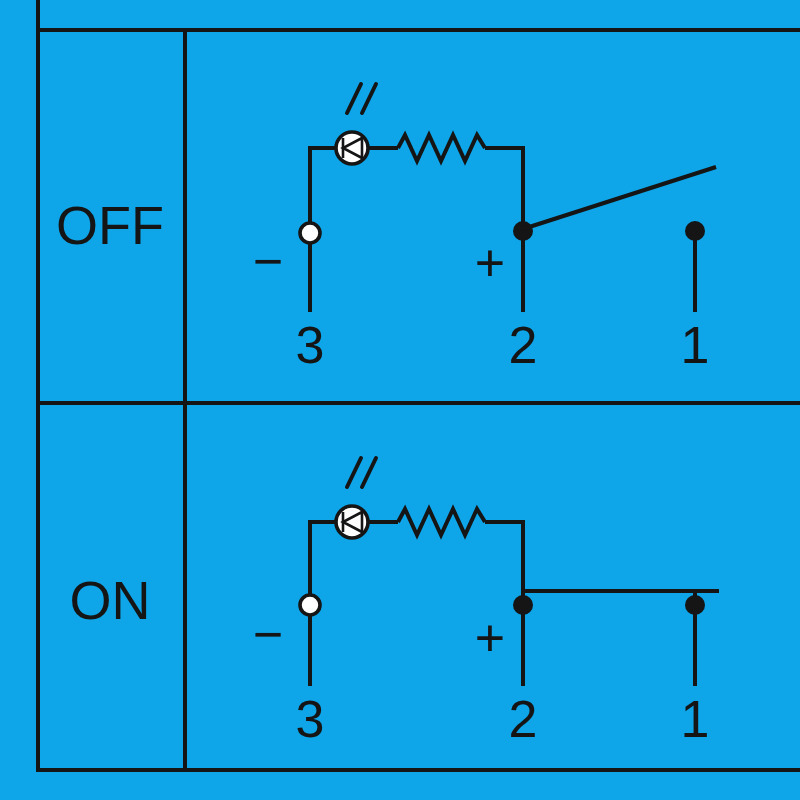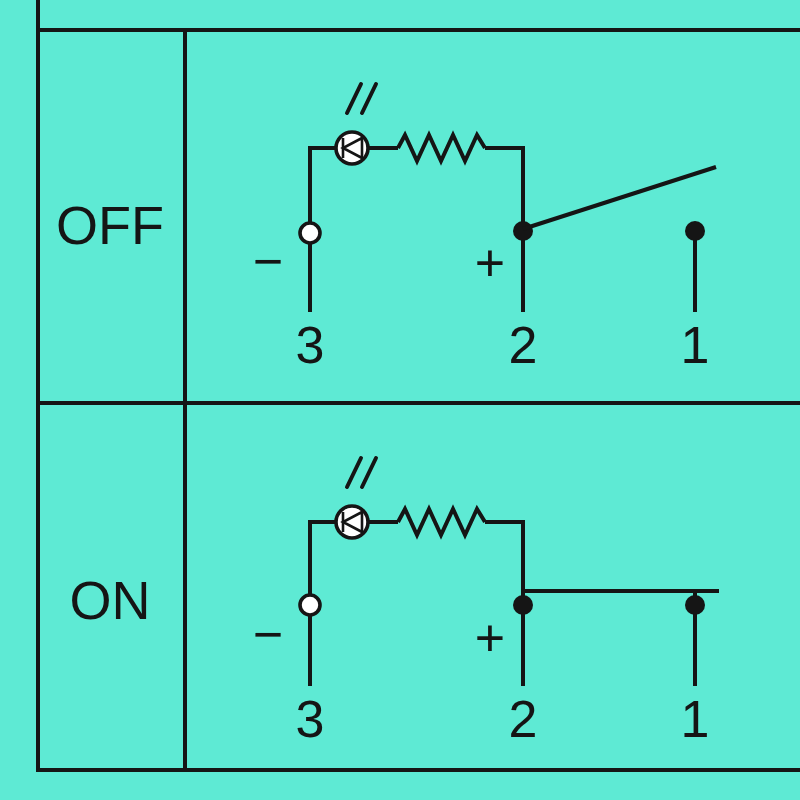--- a/index.html
+++ b/index.html
@@ -4,21 +4,21 @@
 <style>
   html, body {
     margin: 0;
     padding: 0;
     background: #ffffff;
   }
   .stage {
     position: relative;
     width: 800px;
     height: 800px;
-    background: #5eead4;
+    background: #0ea5e9;
     overflow: hidden;
     font-family: "Liberation Sans", sans-serif;
   }
   svg {
     position: absolute;
     left: 0;
     top: 0;
   }
   .ink {
     stroke: #151515;

